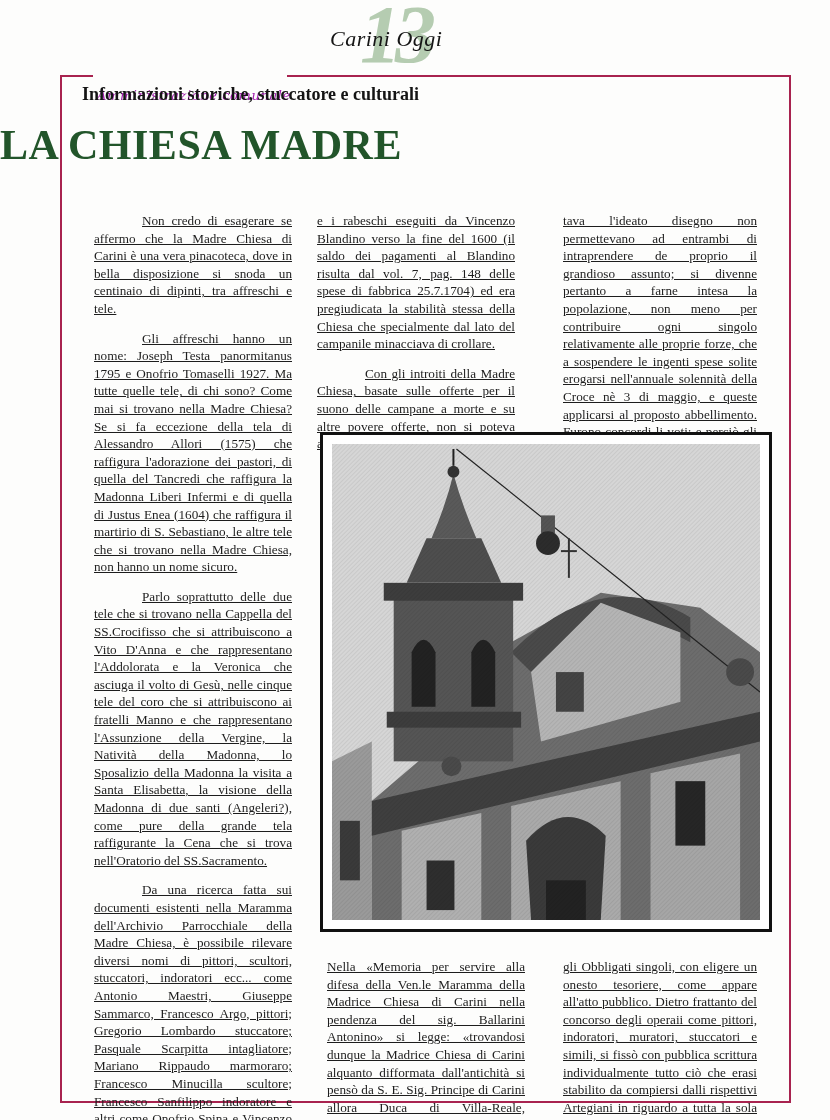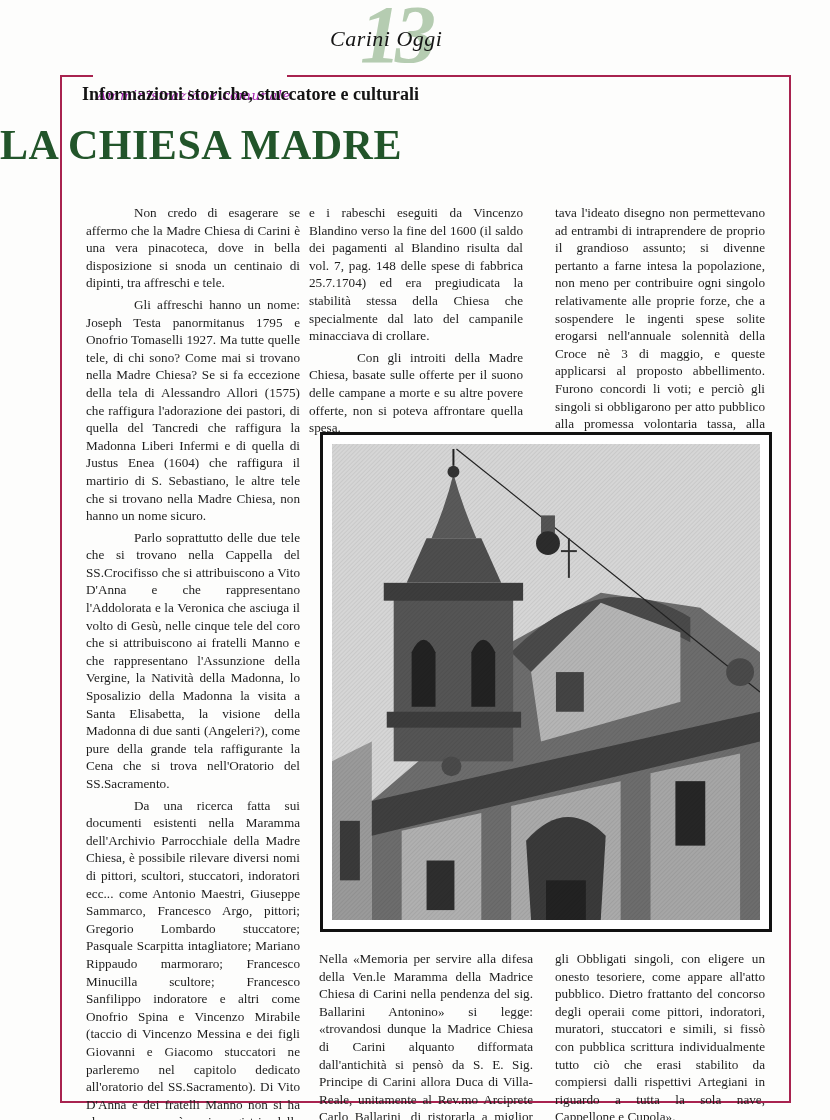--- a/index.html
+++ b/index.html
@@ -31,21 +31,21 @@
     position: absolute; left: 82px; top: 84px; font-family: "Liberation Serif", serif; font-weight: bold;
     font-size: 18px; color: #141414;
   }
   .title {
     position: absolute; left: 0; width: 830px; top: 121px; font-family: "Liberation Serif", serif;
     font-weight: bold; font-size: 42px; color: #22552a; letter-spacing: 0.5px;
   }
   .col {
     position: absolute; font-size: 13.2px; line-height: 17.6px; text-align: justify; color: #1d1d1d;
   }
-  .col p { margin: 4px; text-indent: 0; }
+  .col p { margin: 12px; text-indent: 0; text-decoration: underline; }
   .col p.ind { text-indent: 48px; }
   .col1 { left: 82px; top: 200px; width: 222px; }
   .col2 { left: 305px; top: 200px; width: 222px; }
   .col3 { left: 551px; top: 200px; width: 218px; }
   .col2b { left: 315px; top: 946px; width: 222px; }
   .col3b { left: 551px; top: 946px; width: 218px; }
   .credit { font-size: 8.5px; font-weight: bold; text-align: right; line-height: 12px; margin-top: 1px; }
   .photo {
     position: absolute; left: 320px; top: 432px; width: 452px; height: 500px; background: #fff;
     border: 3px solid #111; box-sizing: border-box; padding: 9px;

